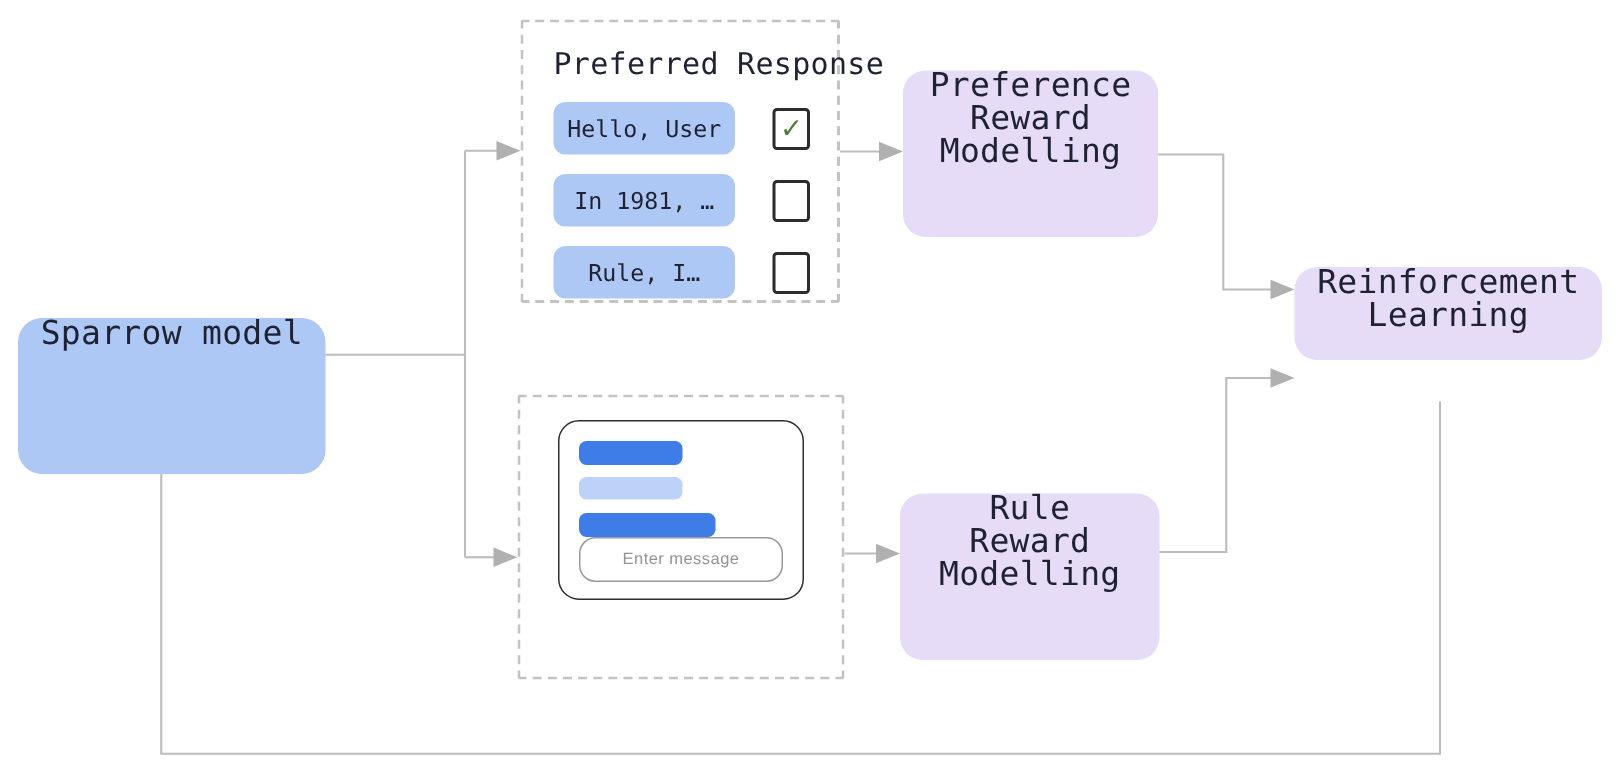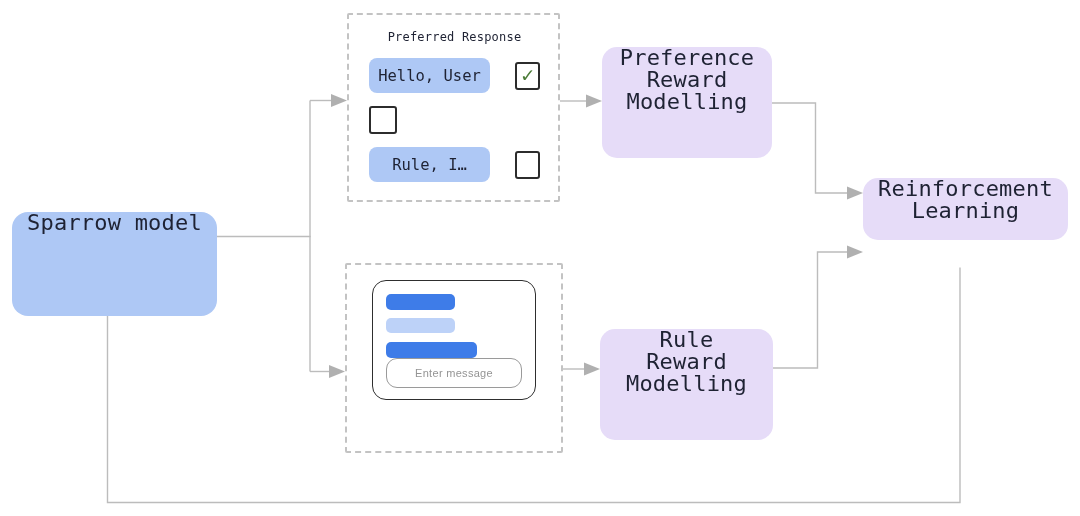--- a/index.html
+++ b/index.html
@@ -43,33 +43,33 @@
   
   .dashed-panel {
     position: absolute;
     border: 2px dashed #c3c3c3;
     background: #ffffff;
     border-radius: 2px;
   }
   #panel-preferred   { left: 347px; top: 13px;  width: 213px; height: 189px; padding: 15px 18px 0 20px; }
   #panel-adversarial { left: 345px; top: 263px; width: 218px; height: 190px; padding: 15px 0 0 0; }
   .panel-title {
-    font-size: 12px;
+    font-size: 20px;
     letter-spacing: 0.2px;
     text-align: center;
     white-space: nowrap;
   }
   #panel-preferred .panel-title { margin-bottom: 14px; }
   #panel-adversarial .panel-title { margin-bottom: 12px; }
 
   
   .option-row {
     display: flex;
     align-items: center;
-    justify-content: flex-start;
+    justify-content: flex-end;
     margin-bottom: 13px;
     gap: 25px;
   }
   .option-pill {
     width: 138px;
     height: 35px;
     background: #aec8f5;
     border-radius: 8px;
     display: flex;
     align-items: center;
@@ -166,20 +166,21 @@
     <div class="panel-title">Preferred Response</div>
 
     <div class="option-row">
       <div class="option-pill">Hello, User</div>
       <div class="option-checkbox">
         <span>✓</span>
       </div>
     </div>
 
     <div class="option-row">
+      <div class="option-pill">In 1981, …</div>
       <div class="option-checkbox">
         <span></span>
       </div>
     </div>
 
     <div class="option-row">
       <div class="option-pill">Rule, I…</div>
       <div class="option-checkbox">
         <span></span>
       </div>

